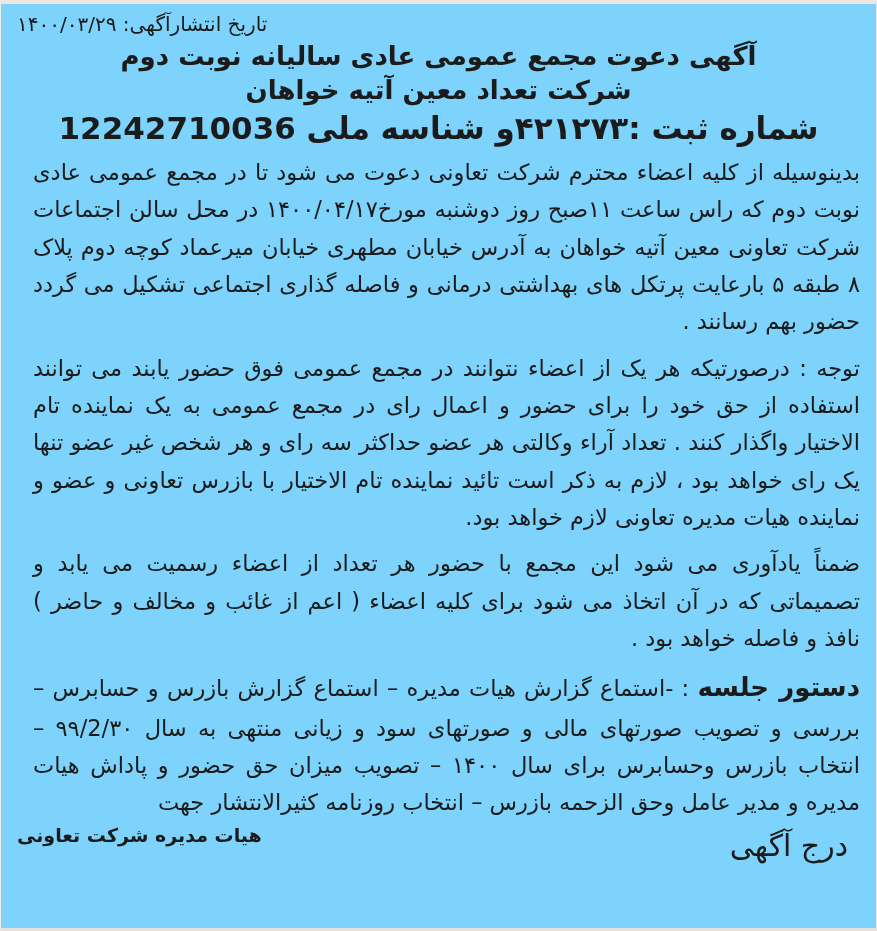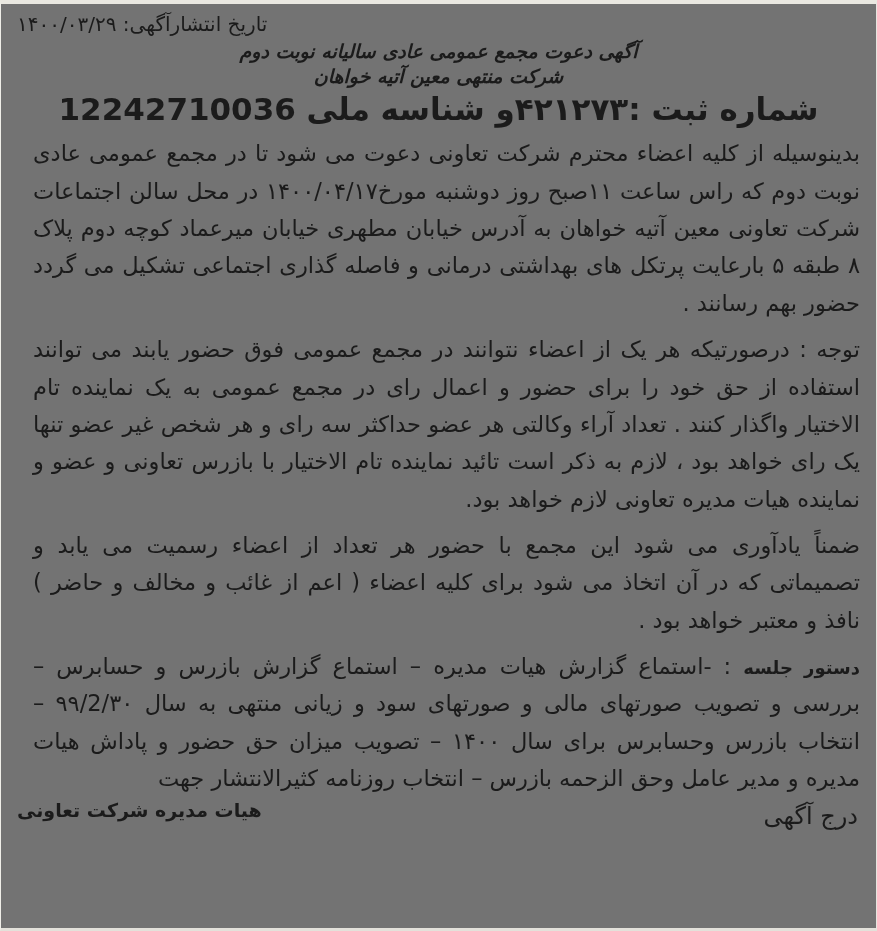--- a/index.html
+++ b/index.html
@@ -6,21 +6,21 @@
     margin: 0;
     padding: 0;
     background: #f4f3ef;
   }
   .page {
     position: relative;
     width: 877px;
     height: 931px;
     box-sizing: border-box;
     margin: 0 auto;
-    background: #737373;
+    background: #7dd3fc;
     color: #1b1b1b;
     direction: rtl;
     font-family: "DejaVu Sans", "Liberation Sans", sans-serif;
     border-top: 4px solid #eae8e1;
     border-bottom: 3px solid #e3e1da;
     border-left: 1px solid #efeee8;
     border-right: 1px solid #e6e5df;
     padding: 5px 16px 12px 16px;
     overflow: hidden;
   }
@@ -30,24 +30,23 @@
     font-size: 20px;
     line-height: 1.3;
     margin: 2px 0 2px 0;
     white-space: nowrap;
   }
   .title-block {
     text-align: center;
     font-weight: 900;
   }
   .title-line-1, .title-line-2 {
-    font-size: 19px;
+    font-size: 26px;
     line-height: 1.32;
     letter-spacing: 0.2px;
-    font-style: italic;
   }
   .title-line-3 {
     font-size: 31px;
     line-height: 1.3;
     letter-spacing: 0.3px;
   }
   .body-text {
     margin-top: 6px;
   }
   .body-text p {
@@ -55,61 +54,61 @@
     line-height: 1.66;
     text-align: justify;
     text-justify: inter-word;
     margin: 0 0 9px 16px;
   }
   .agenda-para {
     margin-bottom: 0 !important;
   }
   .agenda-label {
     font-weight: 900;
-    font-size: 18px;
+    font-size: 26px;
   }
   .tail-row {
     display: flex;
     justify-content: space-between;
     align-items: flex-start;
     margin-top: 1px;
   }
   .agenda-tail {
-    font-size: 24px;
+    font-size: 30px;
     line-height: 1.5;
-    margin-right: 2px;
+    margin-right: 12px;
     margin-left: 52px; 
   }
   .signature {
     font-weight: 900;
     font-size: 19px;
     line-height: 1.3;
     padding-right: 4px;
   }
 </style>
 </head>
 <body>
 
 <div class="page">
 
   <div class="date-line">تاریخ انتشارآگهی: ۱۴۰۰/۰۳/۲۹</div>
 
   <div class="title-block">
     <div class="title-line-1">آگهی دعوت مجمع عمومی عادی سالیانه نوبت دوم</div>
-    <div class="title-line-2">شرکت منتهی معین آتیه خواهان</div>
+    <div class="title-line-2">شرکت تعداد معین آتیه خواهان</div>
     <div class="title-line-3">شماره ثبت :۴۲۱۲۷۳و شناسه ملی 12242710036</div>
   </div>
 
   <div class="body-text">
 
     <p>بدینوسیله از کلیه اعضاء محترم شرکت تعاونی دعوت می شود تا در مجمع عمومی عادی نوبت دوم که راس ساعت ۱۱صبح روز دوشنبه مورخ۱۴۰۰/۰۴/۱۷ در محل سالن اجتماعات شرکت تعاونی معین آتیه خواهان به آدرس خیابان مطهری خیابان میرعماد کوچه دوم پلاک ۸ طبقه ۵ بارعایت پرتکل های بهداشتی درمانی و فاصله گذاری اجتماعی تشکیل می گردد حضور بهم رسانند .</p>
 
     <p>توجه : درصورتیکه هر یک از اعضاء نتوانند در مجمع عمومی فوق حضور یابند می توانند استفاده از حق خود را برای حضور و اعمال رای در مجمع عمومی به یک نماینده تام الاختیار واگذار کنند . تعداد آراء وکالتی هر عضو حداکثر سه رای و هر شخص غیر عضو تنها یک رای خواهد بود ، لازم به ذکر است تائید نماینده تام الاختیار با بازرس تعاونی و عضو و نماینده هیات مدیره تعاونی لازم خواهد بود.</p>
 
-    <p>ضمناً یادآوری می شود این مجمع با حضور هر تعداد از اعضاء رسمیت می یابد و تصمیماتی که در آن اتخاذ می شود برای کلیه اعضاء ( اعم از غائب و مخالف و حاضر ) نافذ و معتبر خواهد بود .</p>
+    <p>ضمناً یادآوری می شود این مجمع با حضور هر تعداد از اعضاء رسمیت می یابد و تصمیماتی که در آن اتخاذ می شود برای کلیه اعضاء ( اعم از غائب و مخالف و حاضر ) نافذ و فاصله خواهد بود .</p>
 
     <p class="agenda-para"><span class="agenda-label">دستور جلسه</span><span> : -استماع گزارش هیات مدیره – استماع گزارش بازرس و حسابرس – بررسی و تصویب صورتهای مالی و صورتهای سود و زیانی منتهی به سال ۹۹/2/۳۰ – انتخاب بازرس وحسابرس برای سال ۱۴۰۰ – تصویب میزان حق حضور و پاداش هیات مدیره و مدیر عامل وحق الزحمه بازرس – انتخاب روزنامه کثیرالانتشار جهت</span></p>
 
     <div class="tail-row">
       <span class="agenda-tail">درج آگهی</span>
       <span class="signature">هیات مدیره شرکت تعاونی</span>
     </div>
 
   </div>
 

